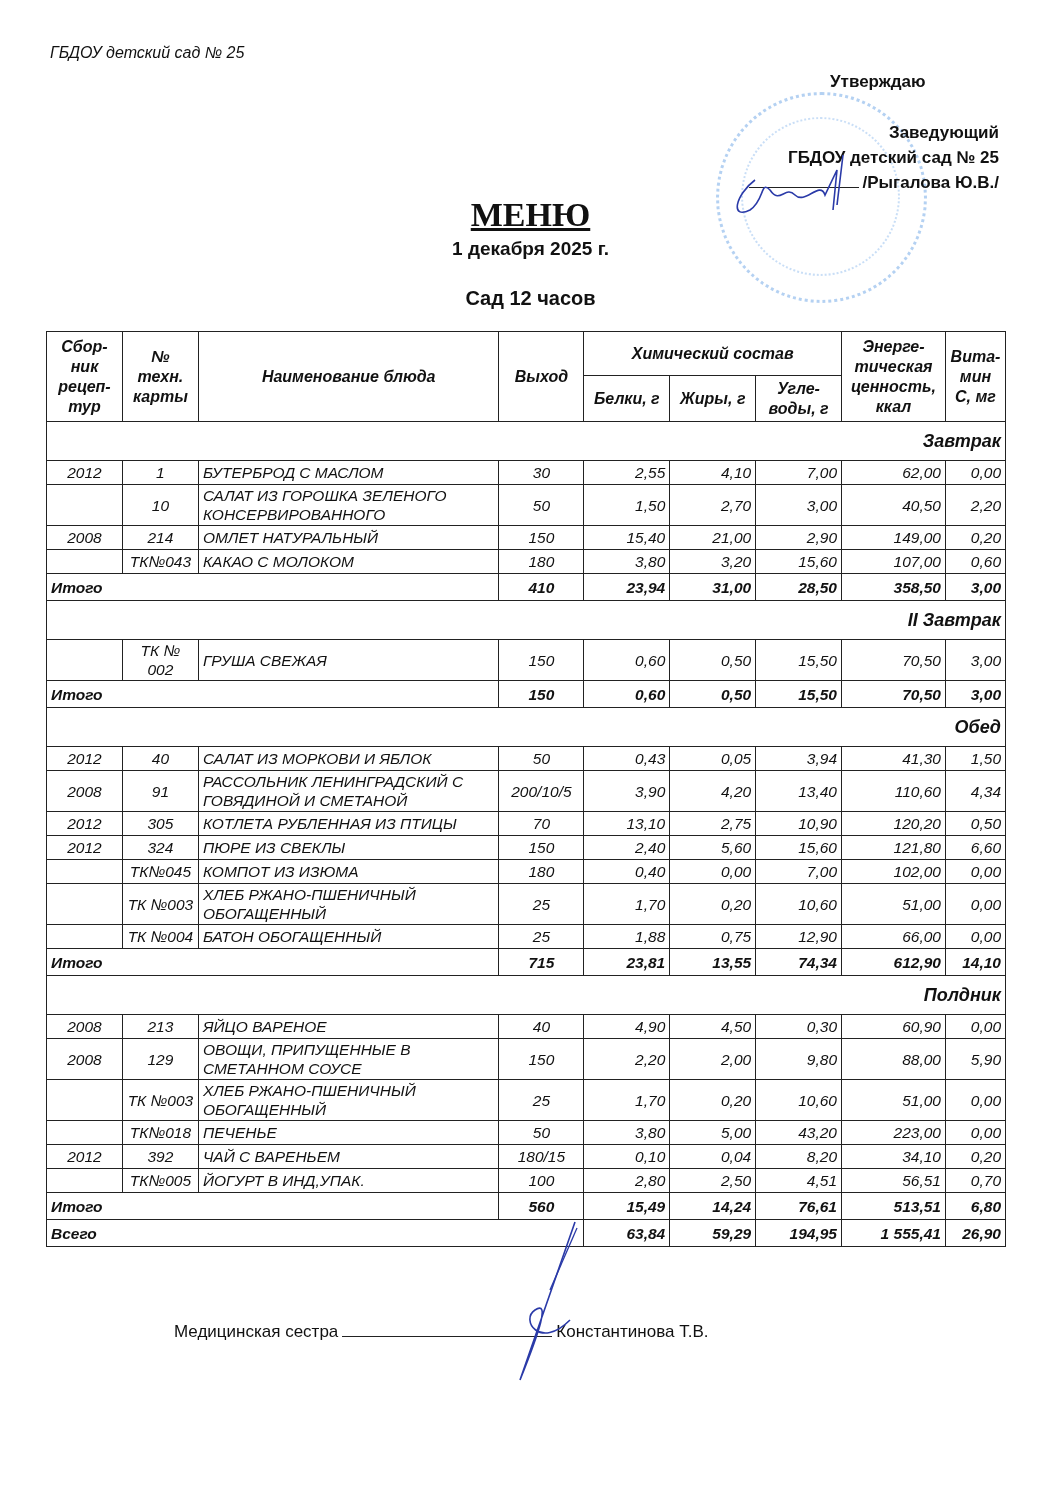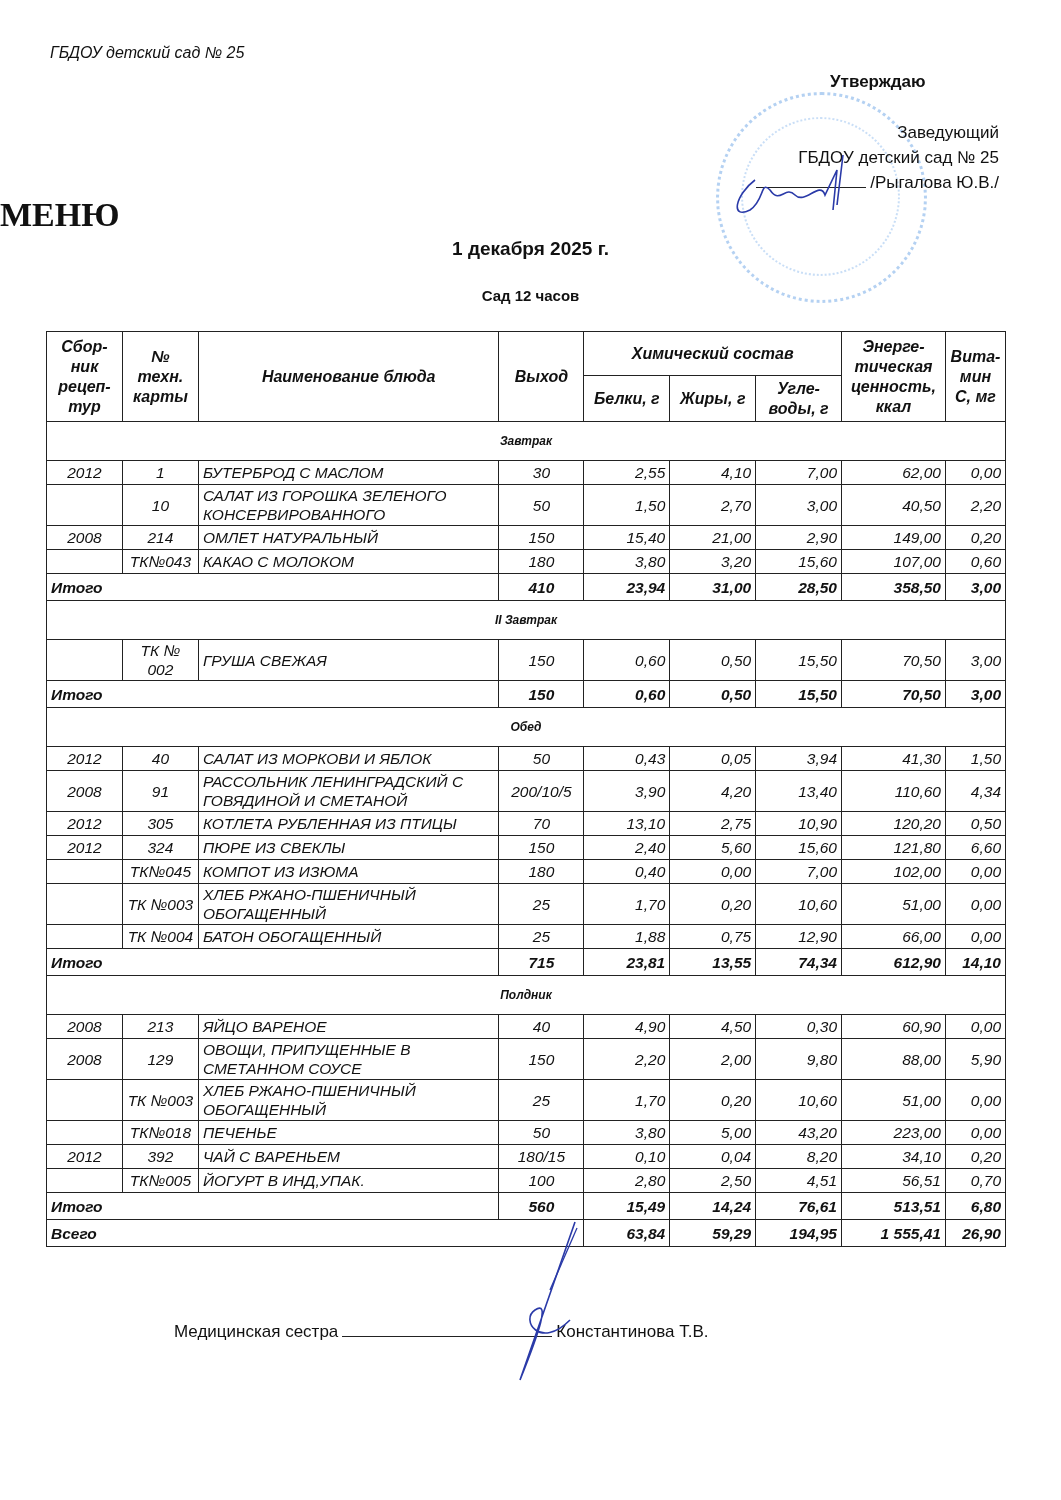--- a/index.html
+++ b/index.html
@@ -1,33 +1,33 @@
 <!DOCTYPE html>
 <html><head>
 <meta charset="utf-8">
 <style>
   html, body { margin:0; padding:0; background:#fff; }
   body { width:1061px; height:1500px; position:relative; font-family:"Liberation Sans", sans-serif; color:#111; overflow:hidden; }
   .org { position:absolute; left:50px; top:44px; font-size:16px; font-style:italic; }
   .approve { position:absolute; left:810px; top:72px; font-size:17px; font-weight:bold;margin-left:20px; }
-  .head-right { position:absolute; right:62px; top:120px; text-align:right; font-size:17px; line-height:25px; }
+  .head-right { position:absolute; right:62px; top:120px; text-align:right; font-size:17px; line-height:25px;font-weight:bold; }
   .sig-line { display:inline-block; width:110px; border-bottom:1px solid #222; margin-right:4px; height:14px; vertical-align:baseline; }
   .stamp { position:absolute; left:716px; top:92px; width:205px; height:205px; border-radius:50%; border:3px dotted #9cc2ee; opacity:.75; }
   .stamp::after { content:""; position:absolute; left:22px; top:22px; width:155px; height:155px; border-radius:50%; border:2px dotted #b8d4f4; }
-  .title { position:absolute; left:0; width:1061px; top:196px; font-family:"Liberation Serif", serif; font-weight:bold; font-size:34px; }
+  .title { position:absolute; left:0; width:1061px; top:196px; text-align:center; font-family:"Liberation Serif", serif; font-weight:bold; font-size:34px;text-decoration:underline; }
   .date { position:absolute; left:0; width:1061px; top:238px; text-align:center; font-size:19px; font-weight:bold; }
-  .sub { position:absolute; left:0; width:1061px; top:287px; text-align:center; font-size:15px; font-weight:bold; }
+  .sub { position:absolute; left:0; width:1061px; top:287px; text-align:center; font-size:20px; font-weight:bold; }
   table { position:absolute; left:46px; top:331px; width:960px; border-collapse:collapse; font-size:15.5px;font-style:italic; }
   td, th { border:1.6px solid #222; padding:1px 4px; }
   th { font-weight:bold; font-size:16px; line-height:20px; text-align:center; }
   td { height:21px; line-height:19px; }
   td.c { text-align:center; }
   td.r { text-align:right; }
   td.name { text-align:left; }
-  tr.section td { text-align:center; font-weight:bold; font-size:12px; height:36px; }
+  tr.section td { text-align:right; font-weight:bold; font-size:18px; height:36px; }
   tr.total td { font-weight:bold; height:24px; }
   .footer { position:absolute; left:174px; top:1320px; font-size:17px; }
   .footer .line { display:inline-block; width:210px; border-bottom:1.5px solid #222; margin:0 4px; height:16px; vertical-align:baseline; }
   svg.sig { position:absolute; pointer-events:none; }
 </style>
 </head>
 <body>
 
 <div class="org">ГБДОУ детский сад № 25</div>
 <div class="approve">Утверждаю</div>

